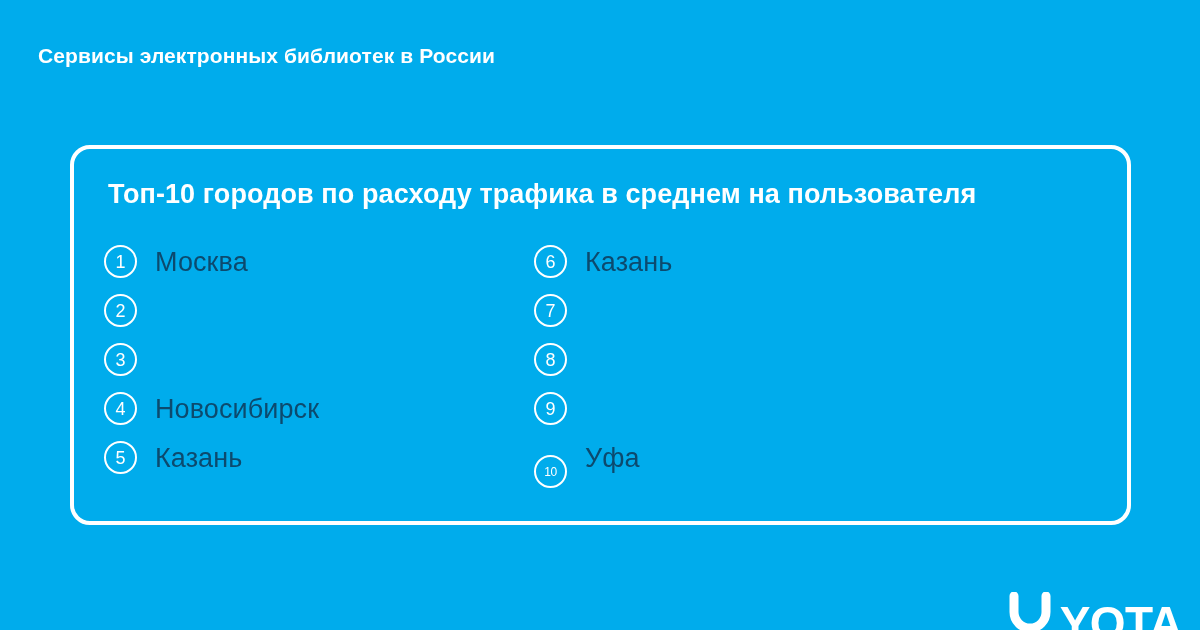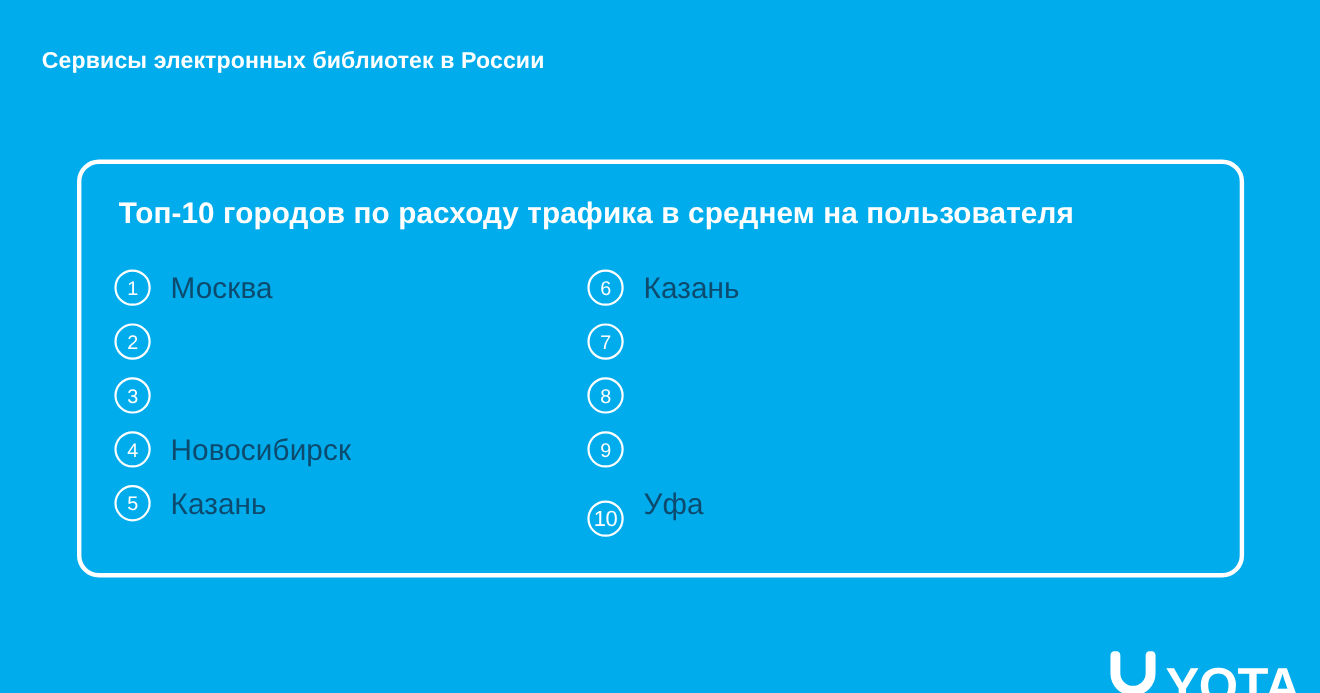--- a/index.html
+++ b/index.html
@@ -96,21 +96,21 @@
     display: flex;
     align-items: center;
     justify-content: center;
     color: #ffffff;
     font-size: 18px;
     font-weight: 400;
     line-height: 1;
     letter-spacing: -0.2px;
   }
   .rank-badge.two-digit {
-    font-size: 20px;
+    font-size: 12px;
     letter-spacing: -0.5px;
     margin-top: 28px;
   }
 
   .city-name {
     margin-left: 18px;
     font-size: 27px;
     font-weight: 400;
     line-height: 32px;
     color: #0c4a6e;

